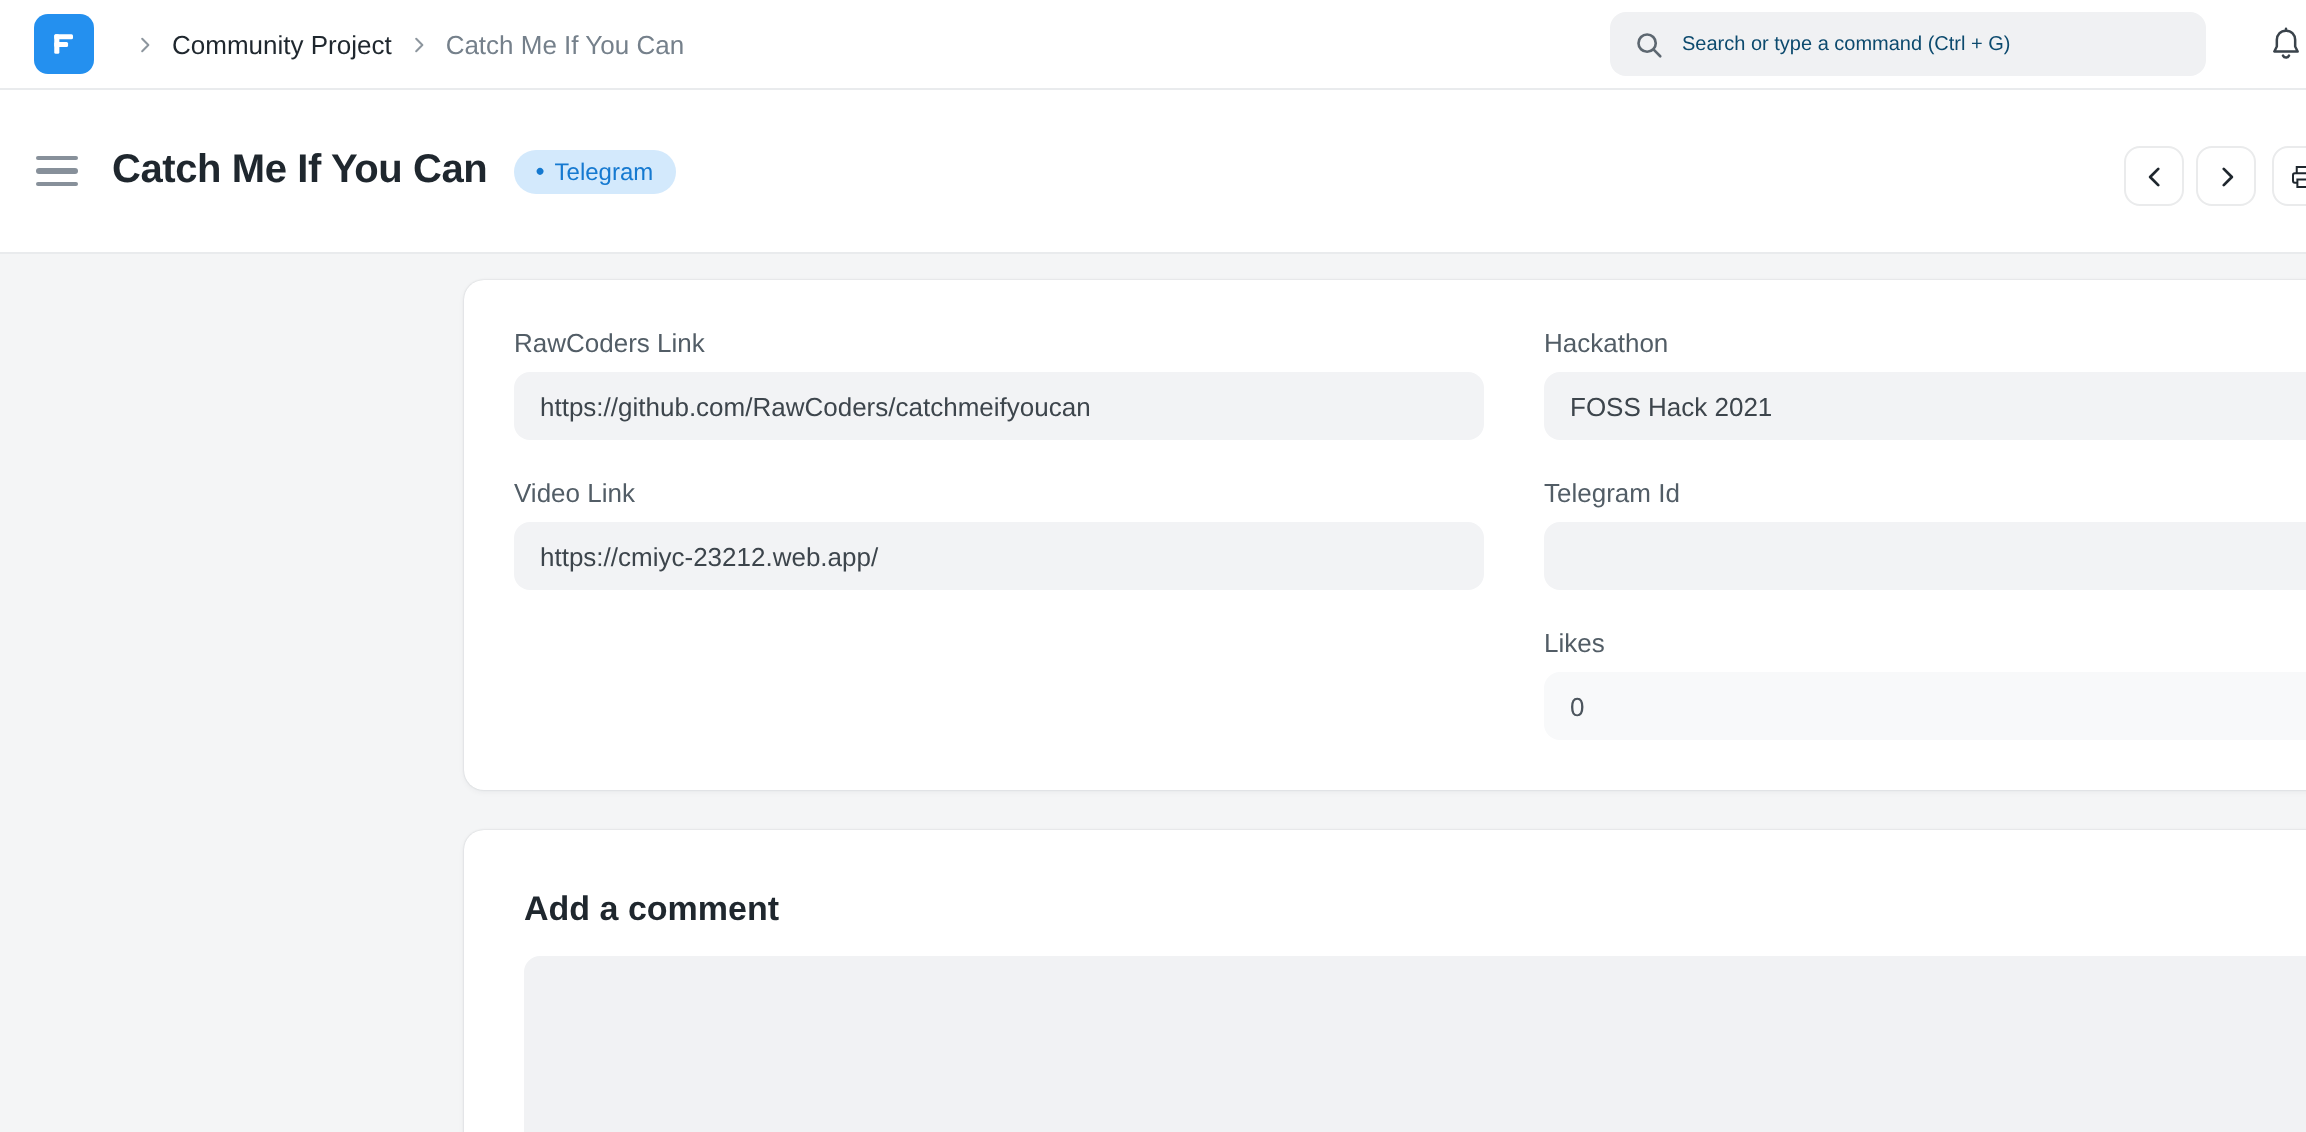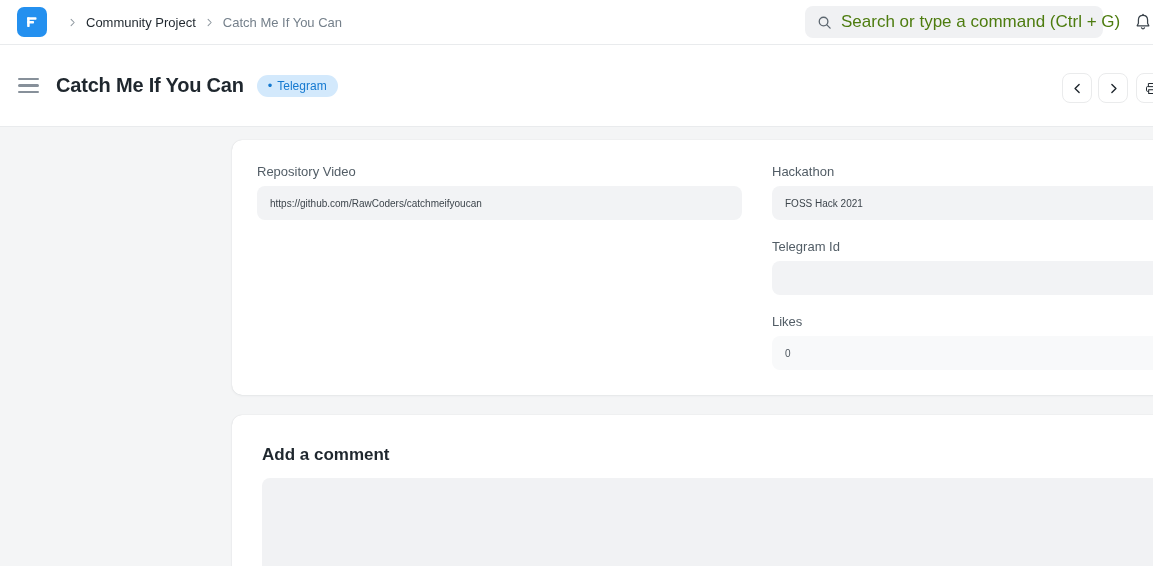--- a/index.html
+++ b/index.html
@@ -26,21 +26,21 @@
   .crumb-chevron { display: flex; align-items: center; margin: 0 9px; }
   .crumb-link { color: #1f272e; cursor: pointer; }
   .crumb-current { color: #75808b; }
 
   .search-bar {
     position: absolute; left: 805px; top: 6px; width: 298px; height: 32px;
     background: #f0f1f3; border-radius: 8px;
     display: flex; align-items: center; padding: 0 12px; gap: 9px;
     cursor: text;
   }
-  .search-bar .placeholder { color: #4d7c0f; font-size: 17px; white-space: nowrap; }
+  .search-bar .placeholder { color: #0c4a6e; font-size: 10px; white-space: nowrap; }
   .bell { position: absolute; left: 1133px; top: 11px; cursor: pointer; }
 
   
   .page-head {
     height: 82px; background: #ffffff; border-bottom: 1px solid #e9ebed;
     display: flex; align-items: center; padding-left: 18px; position: relative;
   }
   .menu-btn { width: 21px; display: flex; flex-direction: column; gap: 4px; cursor: pointer; }
   .menu-btn span { display: block; height: 2.5px; border-radius: 2px; background: #87909a; }
   .page-title { font-size: 20px; font-weight: bold; color: #1f272e; margin-left: 17px; letter-spacing: -0.2px; }
@@ -66,21 +66,21 @@
     background: #ffffff; border-radius: 10px;
     box-shadow: 0 0 1px rgba(25,39,52,0.18), 0 1px 3px rgba(25,39,52,0.05);
   }
   .form-card { padding: 24px 25px 25px; display: grid; grid-template-columns: 485px 485px; column-gap: 30px; }
   .field { margin-bottom: 19px; }
   .form-col .field:last-child { margin-bottom: 0; }
   .field-label { font-size: 13px; color: #525d66; margin-bottom: 7px; }
   .control {
     height: 34px; background: #f2f3f5; border-radius: 8px;
     display: flex; align-items: center; padding: 0 13px;
-    font-size: 10px; color: #3d454c; cursor: text;
+    font-size: 13px; color: #3d454c; cursor: text;
   }
   .control.readonly { background: #f8f9fa; color: #4c555d; cursor: default; }
 
   .comment-card { margin-top: 20px; padding: 30px; height: 300px; }
   .comment-heading { font-size: 17px; font-weight: bold; color: #1f272e; margin-bottom: 13px; }
   .comment-box { width: 990px; height: 220px; background: #f1f2f4; border-radius: 8px; cursor: text; }
 </style>
 </head>
 <body>
 
@@ -162,22 +162,26 @@
     </span>
   </div>
 </div>
 
 <div class="content">
   <div class="container">
 
     <div class="card form-card">
       <div class="form-col">
         <div class="field">
-          <div class="field-label">Repository Video</div>
+          <div class="field-label">RawCoders Link</div>
           <div class="control">https://github.com/RawCoders/catchmeifyoucan</div>
+        </div>
+        <div class="field">
+          <div class="field-label">Video Link</div>
+          <div class="control">https://cmiyc-23212.web.app/</div>
         </div>
       </div>
       <div class="form-col">
         <div class="field">
           <div class="field-label">Hackathon</div>
           <div class="control">FOSS Hack 2021</div>
         </div>
         <div class="field">
           <div class="field-label">Telegram Id</div>
           <div class="control"></div>

